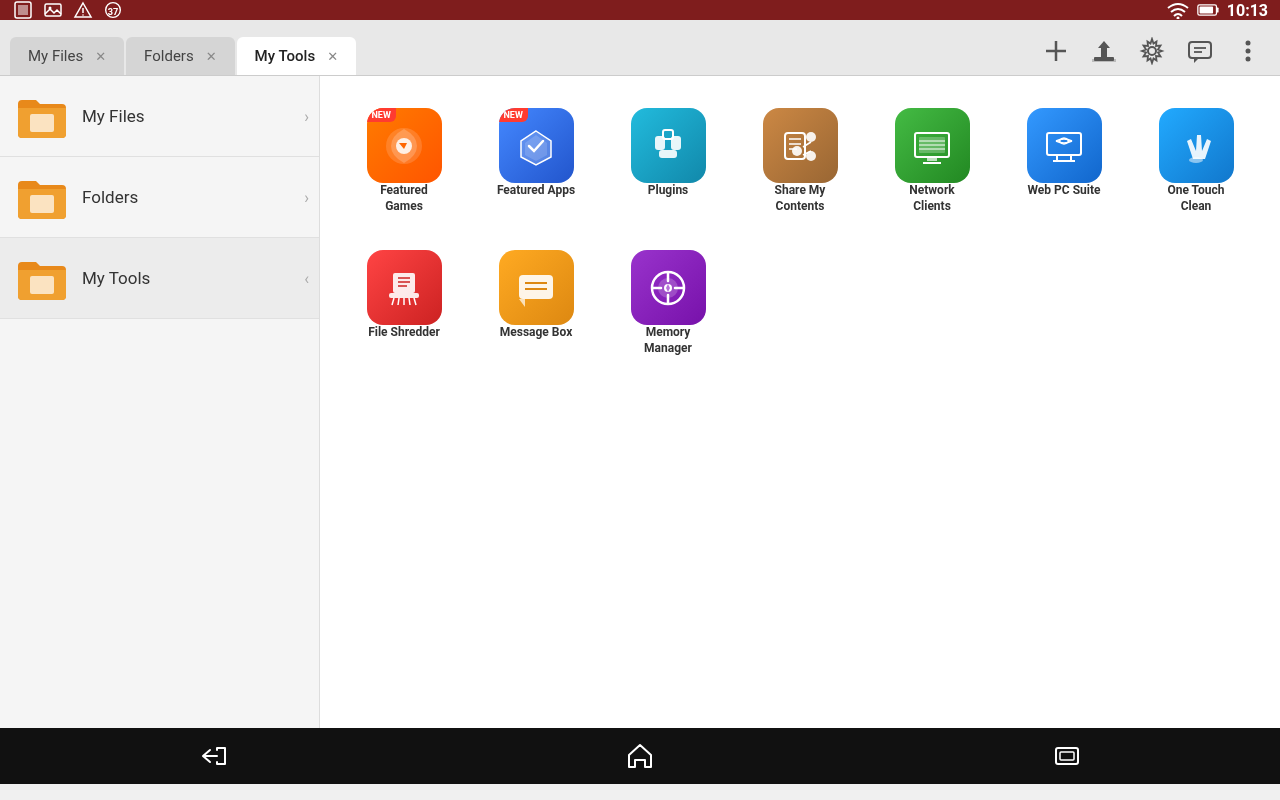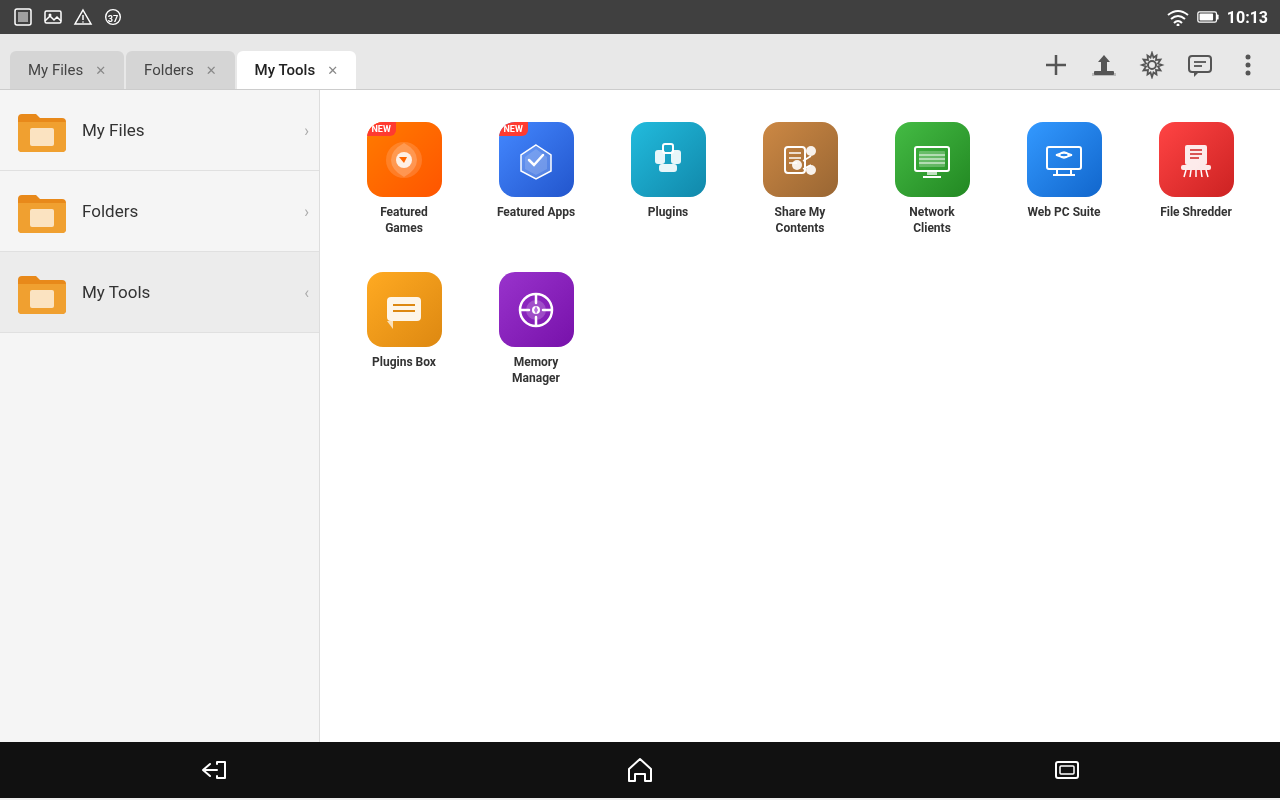--- a/index.html
+++ b/index.html
@@ -1,22 +1,22 @@
 <!DOCTYPE html>
 <html><head>
   <meta charset="utf-8">
   <style>
     * { margin: 0; padding: 0; box-sizing: border-box; }
     body { width: 1280px; height: 800px; overflow: hidden; background: #f0f0f0; font-family: 'Roboto', Arial, sans-serif; }
 
     
     .status-bar {
       width: 1280px;
-      height: 34px;
-      background: #404040;
+      height: 20px;
+      background: #7f1d1d;
       display: flex;
       align-items: center;
       justify-content: space-between;
       padding: 9px 12px;
       color: white;
     }
     .status-bar-left { display: flex; align-items: center; gap: 8px; }
     .status-bar-right { display: flex; align-items: center; gap: 8px; font-size: 16px; font-weight: bold; }
     .status-icon { width: 22px; height: 22px; display: flex; align-items: center; justify-content: center; }
 
@@ -130,21 +130,21 @@
       padding: 8px 4px;
     }
     .app-icon-wrapper {
       width: 75px;
       height: 75px;
       border-radius: 16px;
       display: flex;
       align-items: center;
       justify-content: center;
       position: relative;
-      margin-bottom: 8px;
+      margin-bottom: 0;
       overflow: hidden;
     }
     .app-label {
       font-size: 12px;
       color: #333;
       text-align: center;
       line-height: 1.3;
       font-weight: bold;
     }
     .new-badge {
@@ -411,20 +411,29 @@
             <line x1="32" y1="34" x2="32" y2="40" stroke="white" stroke-width="2"></line>
             <line x1="14" y1="40" x2="36" y2="40" stroke="white" stroke-width="2"></line>
             <path d="M20 20 Q25 14 30 20 Q25 26 20 20 Z" stroke="white" stroke-width="1.5" fill="none"></path>
             <path d="M17 20 Q25 24 33 20" stroke="white" stroke-width="1.5" fill="none"></path>
             <path d="M17 20 Q25 16 33 20" stroke="white" stroke-width="1.5" fill="none"></path>
           </svg>
         </div>
         <div class="app-label">Web PC Suite</div>
       </div>
 
+      <div class="grid-item">
+        <div class="app-icon-wrapper icon-onetouch">
+          <svg width="50" height="50" viewBox="0 0 50 50" fill="none">
+            <path d="M22 38 L16 20 L20 18 L25 30 L26 14 L30 14 L31 30 L36 18 L40 20 L34 38 Z" fill="white" opacity="0.9"></path>
+            <ellipse cx="25" cy="39" rx="7" ry="3" fill="white" opacity="0.5"></ellipse>
+          </svg>
+        </div>
+        <div class="app-label">One Touch<br>Clean</div>
+      </div>
 
       <div class="grid-item">
         <div class="app-icon-wrapper icon-fileshredder">
           <svg width="50" height="50" viewBox="0 0 50 50" fill="none">
             <rect x="14" y="10" width="22" height="20" rx="2" fill="white" opacity="0.9"></rect>
             <line x1="19" y1="15" x2="31" y2="15" stroke="#cc2222" stroke-width="1.5"></line>
             <line x1="19" y1="19" x2="31" y2="19" stroke="#cc2222" stroke-width="1.5"></line>
             <line x1="19" y1="23" x2="28" y2="23" stroke="#cc2222" stroke-width="1.5"></line>
             <rect x="10" y="30" width="30" height="5" rx="2" fill="white" opacity="0.9"></rect>
             <line x1="15" y1="35" x2="13" y2="42" stroke="white" stroke-width="1.5"></line>
@@ -439,21 +448,21 @@
 
       <div class="grid-item">
         <div class="app-icon-wrapper icon-messagebox">
           <svg width="50" height="50" viewBox="0 0 50 50" fill="none">
             <rect x="8" y="12" width="34" height="24" rx="4" fill="white" opacity="0.9"></rect>
             <line x1="14" y1="20" x2="36" y2="20" stroke="#dd8811" stroke-width="2"></line>
             <line x1="14" y1="26" x2="36" y2="26" stroke="#dd8811" stroke-width="2"></line>
             <path d="M8 36 L14 44 L14 36" fill="white" opacity="0.7"></path>
           </svg>
         </div>
-        <div class="app-label">Plugins Box</div>
+        <div class="app-label">Message Box</div>
       </div>
 
       <div class="grid-item">
         <div class="app-icon-wrapper icon-memory">
           <svg width="50" height="50" viewBox="0 0 50 50" fill="none">
             <circle cx="25" cy="25" r="16" stroke="white" stroke-width="2.5" fill="none"></circle>
             <circle cx="25" cy="25" r="10" fill="white" opacity="0.2"></circle>
             <path d="M25 10 L25 18" stroke="white" stroke-width="2.5" stroke-linecap="round"></path>
             <path d="M25 32 L25 40" stroke="white" stroke-width="2.5" stroke-linecap="round"></path>
             <path d="M10 25 L18 25" stroke="white" stroke-width="2.5" stroke-linecap="round"></path>

